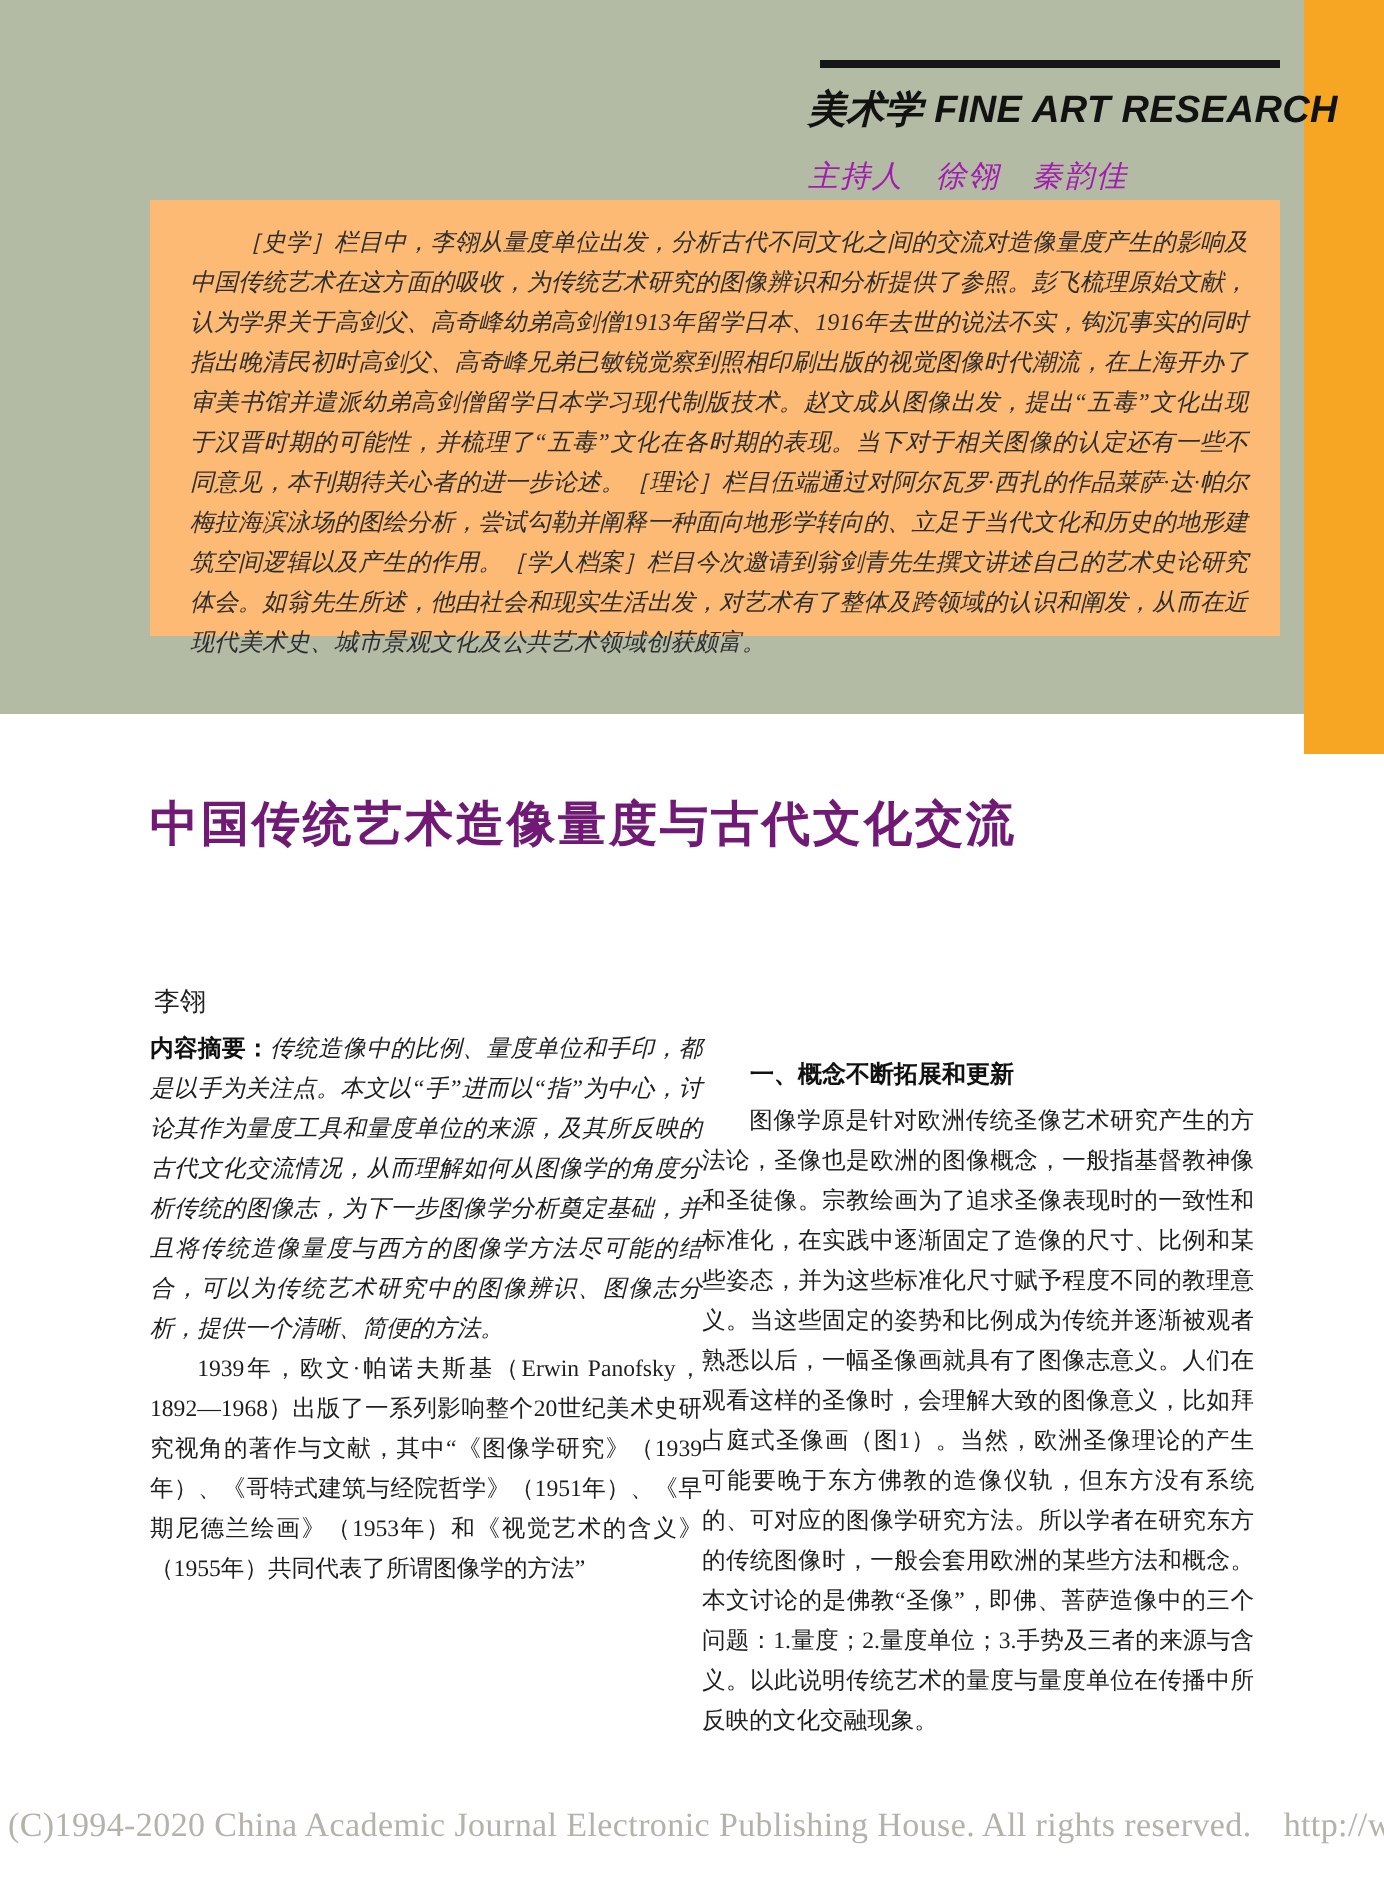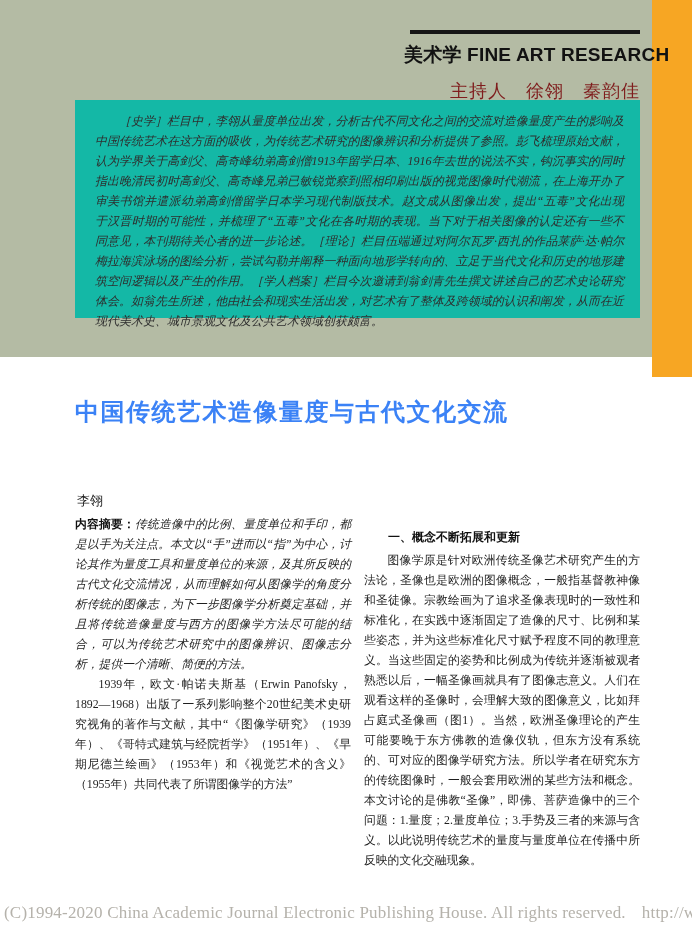--- a/index.html
+++ b/index.html
@@ -19,68 +19,68 @@
     width:692px; height:357px;
     background:#b4bba4;
   }
   .accent-bar {
     position:absolute; top:0; left:652px;
     width:40px; height:377px;
     background:#f7a623;
   }
   .header-title-block {
     position:absolute; top:30px; right:52px;
-    width:236px; text-align:right;
+    width:236px; font-style:italic;
   }
   .header-rule {
     width:230px; height:4px; background:#161616; margin-left:auto;
   }
   .section-title {
     margin-top:8px;
     font-family:"Liberation Sans", sans-serif;
     font-weight:bold; font-size:19px; color:#121212;
     white-space:nowrap; letter-spacing:0.2px;
   }
   .hosts-line {
     margin-top:11px;
     font-family:"Liberation Sans", sans-serif;
-    font-size:18px; color:#7f1d1d; letter-spacing:1px;
+    font-size:15px; color:#a21caf; letter-spacing:1px;
     white-space:nowrap;
   }
 
   
   .editor-box {
     position:absolute; left:75px; top:100px;
     width:565px; height:218px;
-    background:#14b8a6;
+    background:#fdba74;
     padding:11px 16px 0 20px;
   }
   .editor-note {
     font-size:12px; line-height:20px;
     text-align:justify; text-indent:2em;
     color:#2e2e2e; font-style:italic;
   }
 
   
   .article-title {
     position:absolute; left:75px; top:396px;
     font-family:"Liberation Sans", sans-serif;
-    font-weight:bold; font-size:24px; color:#3b82f6;
+    font-weight:bold; font-size:24px; color:#701a75;
     letter-spacing:1.5px; white-space:nowrap;text-align:center;
   }
   .author {
     position:absolute; left:77px; top:450px;
     font-size:13px; color:#222;margin-top:42px;
   }
 
   
   .columns {
     position:absolute; left:75px; top:514px;
     width:565px; height:402px;
-    display:flex; gap:13px; overflow:hidden;
+    display:flex; overflow:hidden;
   }
   .col { width:276px; font-size:11.8px; line-height:20px; text-align:justify; color:#1e1e1e; }
   .col p { text-indent:2em; }
   .col p.flush { text-indent:0; }
   .kai { font-style:italic; }
   .lbl {
     font-family:"Liberation Sans", sans-serif;
     font-weight:bold; font-style:normal; color:#111;
   }
   .body-heading {

